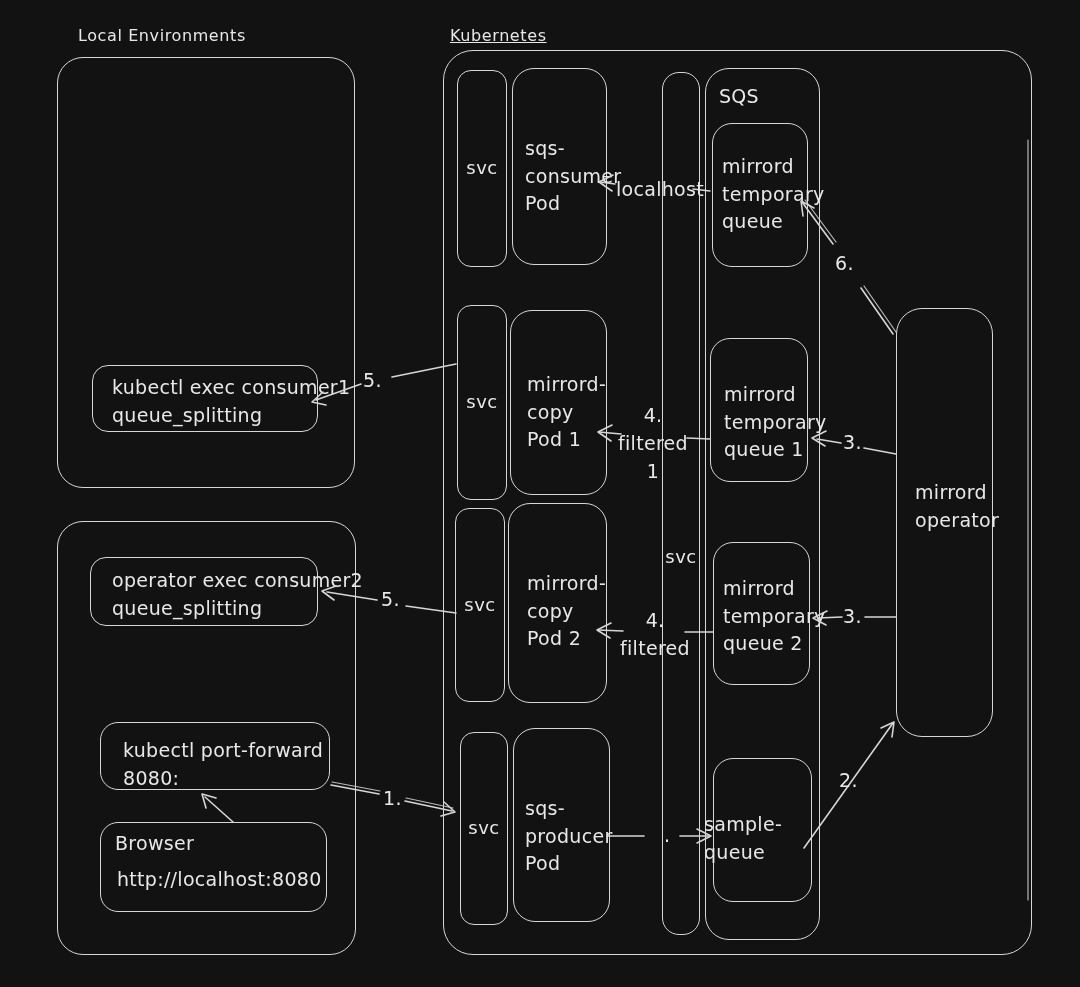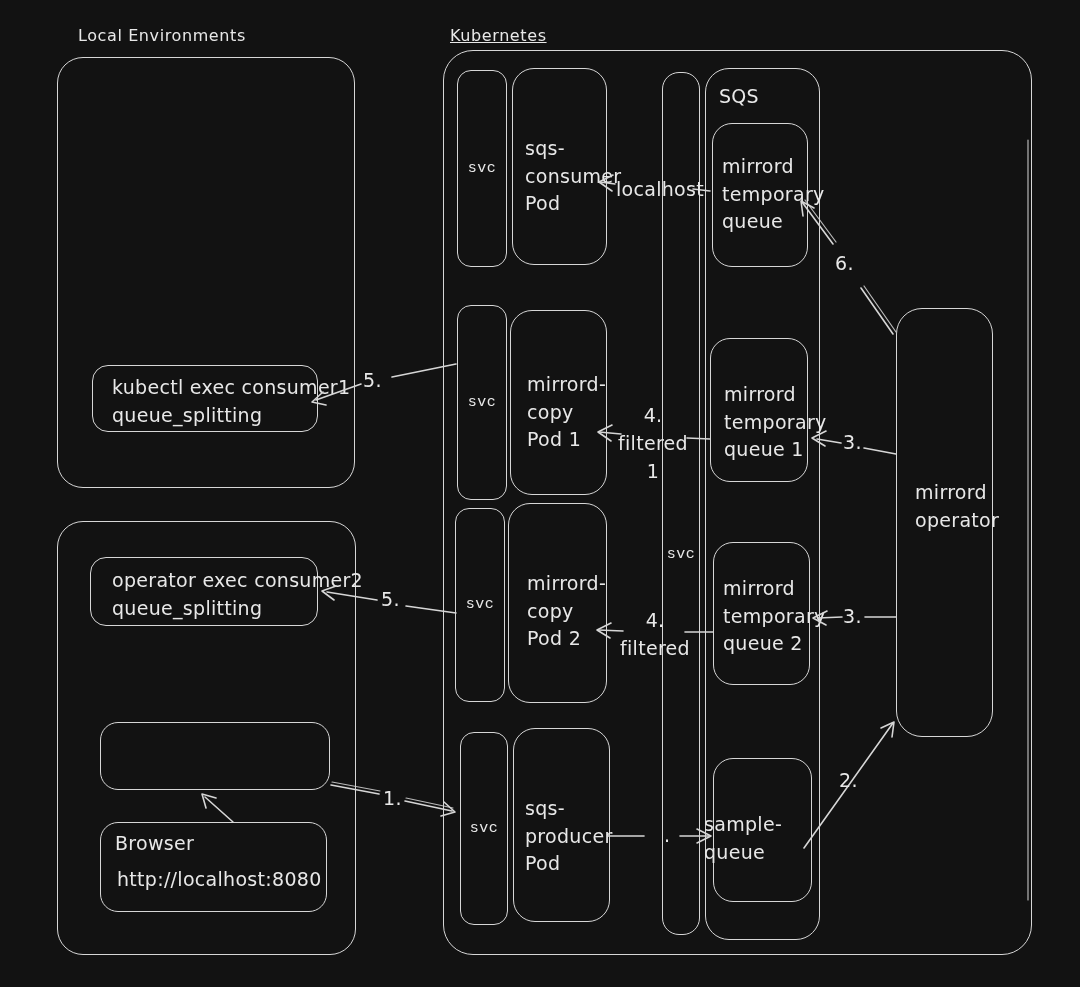--- a/index.html
+++ b/index.html
@@ -3,21 +3,21 @@
 <meta charset="utf-8">
 <style>
   html,body{margin:0;padding:0;background:#121212;}
   #stage{
     position:relative;width:1080px;height:987px;background:#121212;
     font-family:"DejaVu Sans","Liberation Sans",sans-serif;
     color:#e6e6e6;overflow:hidden;
   }
   .box{position:absolute;border:1.6px solid #d6d6d6;border-radius:20px;background:transparent;box-sizing:border-box;}
   .lbl{position:absolute;white-space:pre-line;font-size:19px;line-height:1.45;letter-spacing:.3px;color:#e8e8e8;}
-  .lbl.small{font-size:15px;letter-spacing:.5px;font-family:Liberation Mono, monospace;}
+  .lbl.small{font-size:18px;letter-spacing:.5px;}
   .lbl.title{font-size:16px;letter-spacing:.6px;}
   .lbl.center{text-align:center;}
   .svcbox{display:flex;align-items:center;justify-content:center;}
   .svcbox .lbl{position:static;}
   svg.arrows{position:absolute;left:0;top:0;pointer-events:none;}
   svg.arrows path{stroke:#d6d6d6;stroke-width:1.6;fill:none;stroke-linecap:round;stroke-linejoin:round;}
   svg.arrows path.thin{stroke-width:1.2;opacity:.85;}
 </style>
 </head>
 <body>
@@ -30,20 +30,22 @@
   <div class="box" style="left:57px;top:57px;width:298px;height:431px;border-radius:26px;"></div>
   <div class="box" style="left:92px;top:365px;width:226px;height:67px;border-radius:16px;"></div>
   <div class="lbl" style="left:112px;top:374px;">kubectl exec consumer1
 queue_splitting</div>
 
   <div class="box" style="left:57px;top:521px;width:299px;height:434px;border-radius:26px;"></div>
   <div class="box" style="left:90px;top:557px;width:228px;height:69px;border-radius:16px;"></div>
   <div class="lbl" style="left:112px;top:567px;">operator exec consumer2
 queue_splitting</div>
   <div class="box" style="left:100px;top:722px;width:230px;height:68px;border-radius:18px;"></div>
+  <div class="lbl" style="left:123px;top:737px;">kubectl port-forward
+8080:</div>
   <div class="box" style="left:100px;top:822px;width:227px;height:90px;border-radius:18px;"></div>
   <div class="lbl" style="left:115px;top:830px;">Browser</div>
   <div class="lbl" style="left:117px;top:866px;">http://localhost:8080</div>
 
   <div class="box" style="left:443px;top:50px;width:589px;height:905px;border-radius:30px;"></div>
 
   <div class="box svcbox" style="left:457px;top:70px;width:50px;height:197px;border-radius:14px;">
     <span class="lbl small">svc</span>
   </div>
   <div class="box" style="left:512px;top:68px;width:95px;height:197px;border-radius:22px;"></div>

